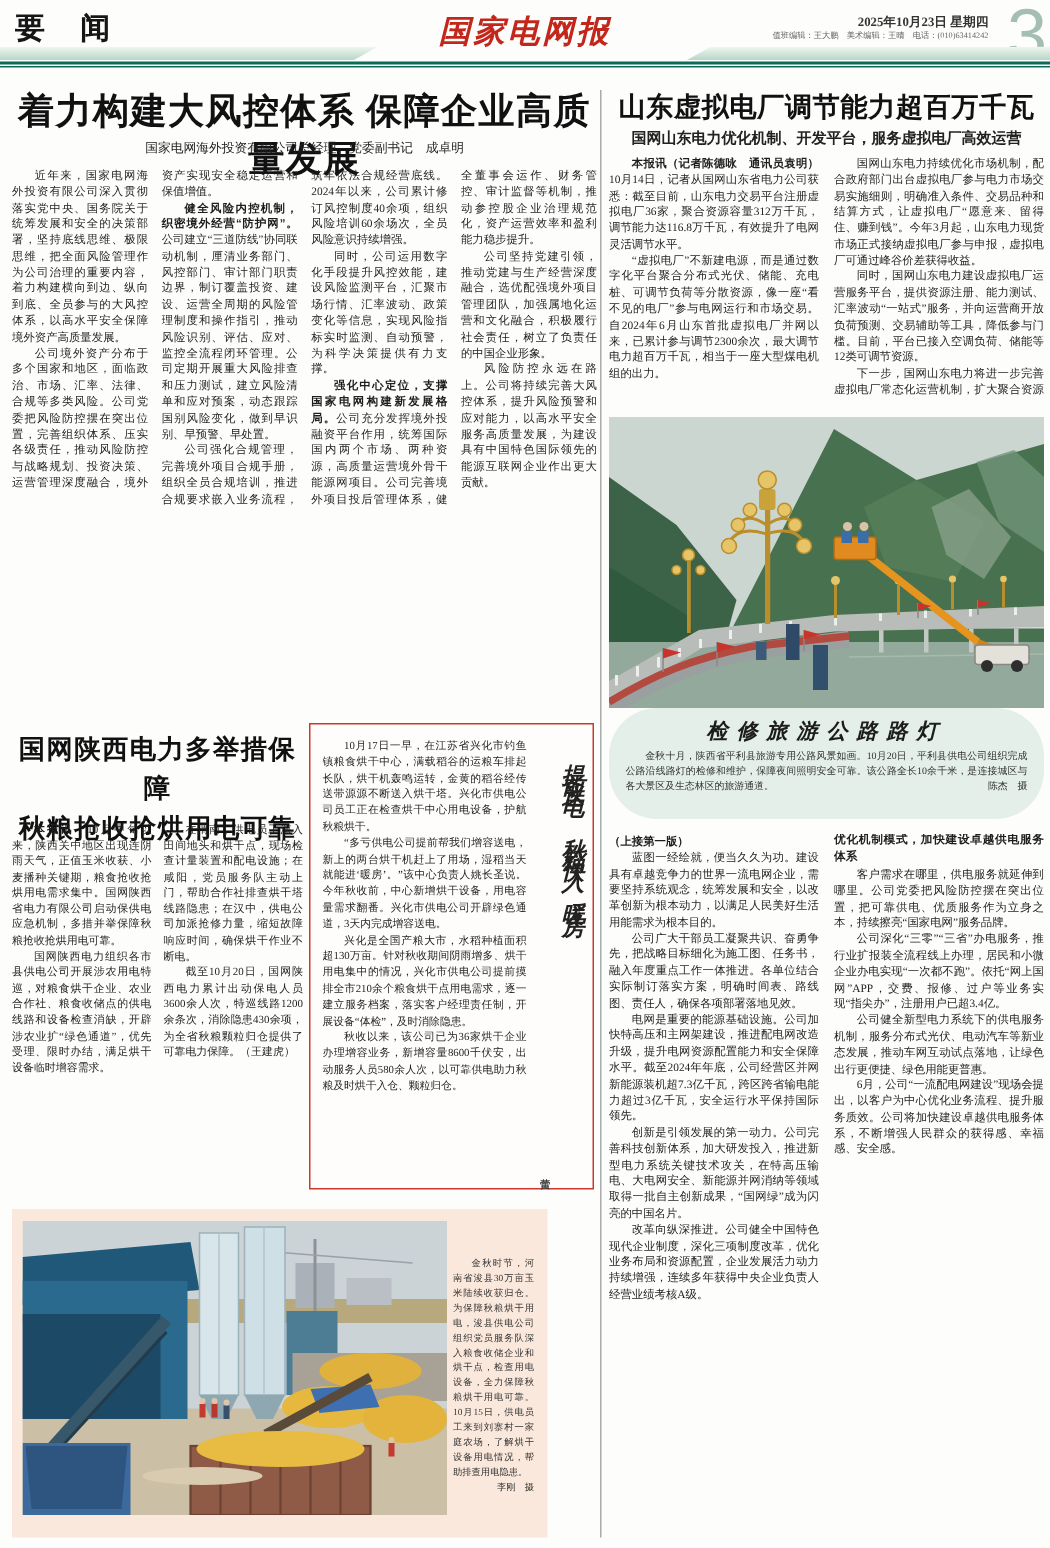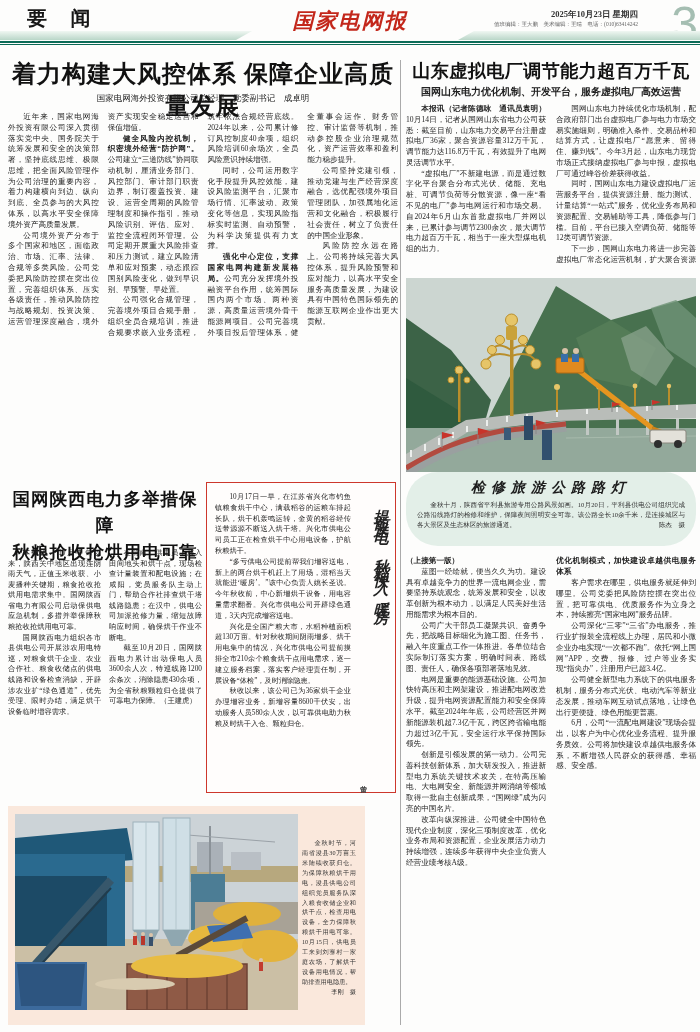--- a/index.html
+++ b/index.html
@@ -1,23 +1,23 @@
 <!DOCTYPE html>
 <html><head>
 <meta charset="utf-8">
 <style>
   html,body{margin:0;padding:0;background:#888;}
   #page{position:relative;width:700px;height:1032px;background:#fdfdfc;margin:0 auto;overflow:hidden;
         font-family:"Liberation Serif","DejaVu Serif",serif;color:#1e1e1e;}
   
-  .sec-label{position:absolute;left:27px;top:5px;font-size:20px;font-weight:700;letter-spacing:9px;
+  .sec-label{position:absolute;left:10px;top:5px;font-size:20px;font-weight:700;letter-spacing:9px;
              font-family:"Liberation Sans",sans-serif;color:#161616;}
   .masthead{position:absolute;left:0;right:0;top:7px;text-align:center;font-size:21px;font-weight:900;
             font-style:italic;color:#c3271b;letter-spacing:2px;}
-  .dateblock{position:absolute;right:62px;top:9px;text-align:right;line-height:1.3;}
+  .dateblock{position:absolute;right:41px;top:9px;text-align:right;line-height:1.3;}
   .dateblock .d1{font-size:8.5px;color:#333;font-weight:700;}
   .dateblock .d2{font-size:5.5px;color:#666;margin-top:1px;}
   .pagenum{position:absolute;right:2px;top:-4px;font-size:48px;color:#a5beb2;
            font-family:"Liberation Sans",sans-serif;font-weight:400;}
   .band{position:absolute;top:31px;height:9px;background:linear-gradient(#f0f7f2,#b9d6c8);}
   .band.left{left:0;width:252px;clip-path:polygon(0 0,100% 0,calc(100% - 16px) 100%,0 100%);}
   .band.right{left:458px;width:242px;clip-path:polygon(16px 0,100% 0,100% 100%,0 100%);}
   .rule{position:absolute;left:0;top:41px;width:700px;height:4px;
         border-top:2px solid #0c6b57;border-bottom:1px solid #0c6b57;box-sizing:border-box;}
   
@@ -180,21 +180,21 @@
   </div>
 
   <div class="vdiv"></div>
 
   <div class="hl-right">山东虚拟电厂调节能力超百万千瓦</div>
   <div class="sub-right">国网山东电力优化机制、开发平台，服务虚拟电厂高效运营</div>
   <div class="body-right cols">
       <p><b>本报讯（记者陈德咏　通讯员袁明）</b>10月14日，记者从国网山东省电力公司获悉：截至目前，山东电力交易平台注册虚拟电厂36家，聚合资源容量312万千瓦，调节能力达116.8万千瓦，有效提升了电网灵活调节水平。</p>
       <p>“虚拟电厂”不新建电源，而是通过数字化平台聚合分布式光伏、储能、充电桩、可调节负荷等分散资源，像一座“看不见的电厂”参与电网运行和市场交易。自2024年6月山东首批虚拟电厂并网以来，已累计参与调节2300余次，最大调节电力超百万千瓦，相当于一座大型煤电机组的出力。</p>
       <p>国网山东电力持续优化市场机制，配合政府部门出台虚拟电厂参与电力市场交易实施细则，明确准入条件、交易品种和结算方式，让虚拟电厂“愿意来、留得住、赚到钱”。今年3月起，山东电力现货市场正式接纳虚拟电厂参与申报，虚拟电厂可通过峰谷价差获得收益。</p>
-      <p>同时，国网山东电力建设虚拟电厂运营服务平台，提供资源注册、能力测试、计量结算“一站式”服务，优化业务布局和资源配置、交易辅助等工具，降低参与门槛。目前，平台已接入空调负荷、储能等12类可调节资源。</p>
+      <p>同时，国网山东电力建设虚拟电厂运营服务平台，提供资源注册、能力测试、汇率波动“一站式”服务，并向运营商开放负荷预测、交易辅助等工具，降低参与门槛。目前，平台已接入空调负荷、储能等12类可调节资源。</p>
       <p>下一步，国网山东电力将进一步完善虚拟电厂常态化运营机制，扩大聚合资源规模，助力构建新型电力系统，服务全省经济社会绿色低碳发展。</p>
     </div>
 
   <svg class="photo-right" width="290" height="194" viewBox="0 0 290 194">
     <rect width="290" height="194" fill="#ccd6d1"></rect>
     <polygon points="55,194 150,8 205,42 290,18 290,194" fill="#48714f"></polygon>
     <polygon points="170,60 205,42 250,70 230,110 185,100" fill="#557d58" opacity="0.9"></polygon>
     <polygon points="215,60 240,48 268,80 250,108 225,92" fill="#8aa38c" opacity="0.75"></polygon>
     <polygon points="245,30 270,22 290,40 290,90 260,70" fill="#6f9377" opacity="0.8"></polygon>
     <polygon points="0,194 0,40 45,72 85,122 65,194" fill="#3c6347"></polygon>

